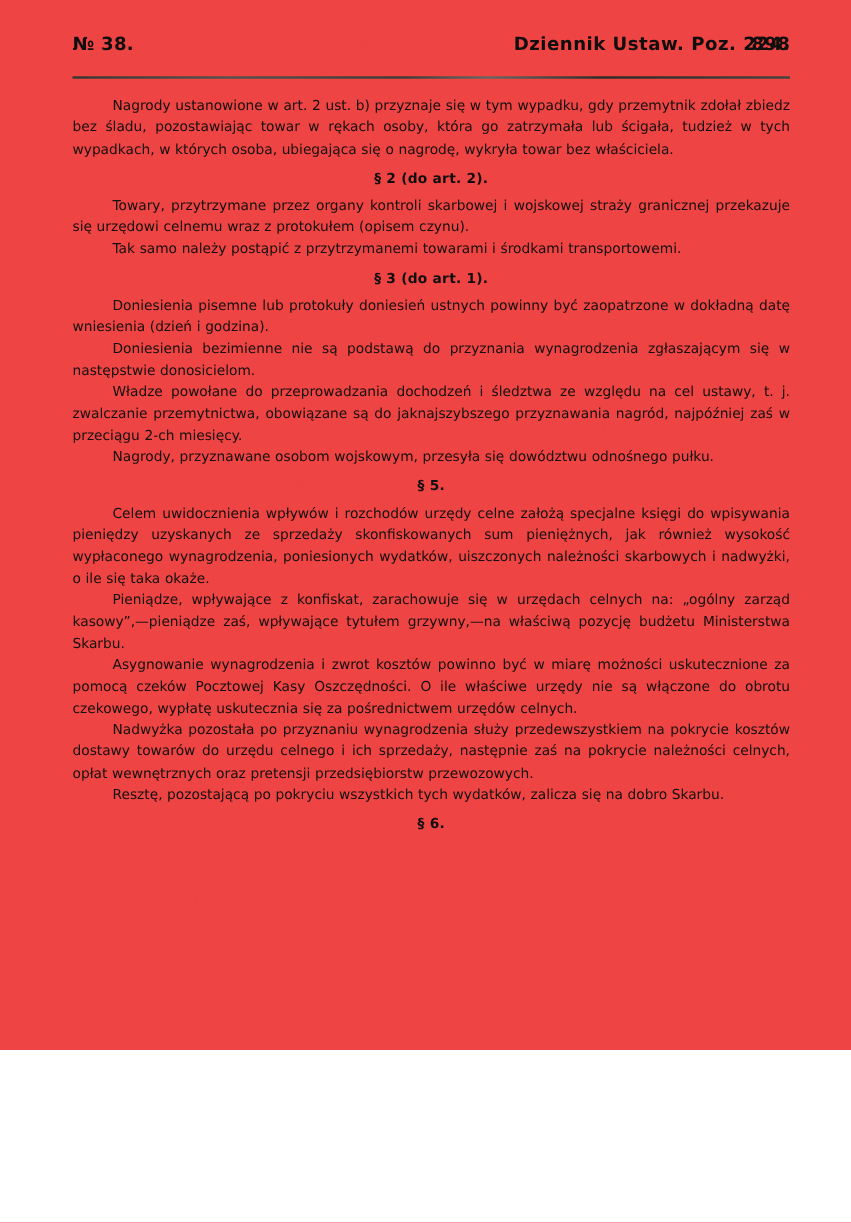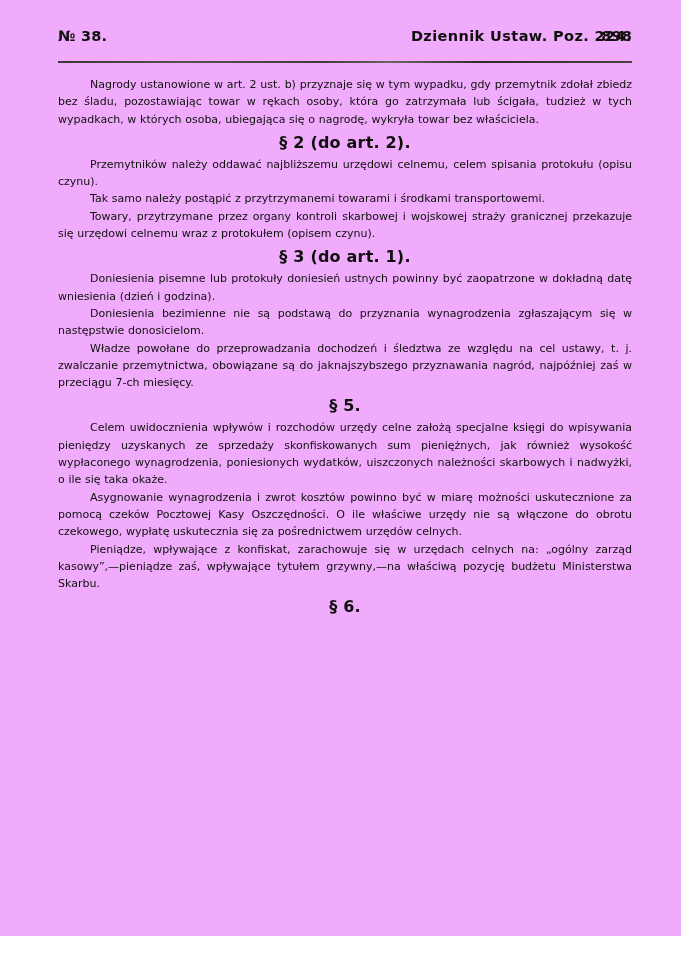--- a/index.html
+++ b/index.html
@@ -4,23 +4,23 @@
 <title>Dziennik Ustaw</title>
 <style>
   html, body {
     margin: 0;
     padding: 0;
     background: #ffffff;
   }
   .page {
     position: relative;
     width: 681px;
-    height: 936px;
+    height: 840px;
     margin: 0;
-    background: #f0abfc;
+    background: #ef4444;
     overflow: hidden;
     font-family: "DejaVu Sans", "Liberation Sans", sans-serif;
     color: #100f0d;
     -webkit-font-smoothing: none;
   }
   
   .page::before {
     content: "";
     position: absolute;
     inset: 0;
@@ -94,21 +94,21 @@
     text-align: justify;
     text-indent: 32px;
     text-justify: inter-word;
     word-spacing: .2px;
     hyphens: manual;
   }
   h2.sec {
     margin: 0;
     padding: 6px 0 5px;
     text-align: center;
-    font-size: 16px;
+    font-size: 11px;
     font-weight: bold;
     line-height: 17px;
     letter-spacing: .2px;
   }
   h2.sec .ref {
     font-weight: bold;
   }
 </style>
 </head>
 <body>
@@ -119,27 +119,29 @@
     <span class="issue">№ 38.</span>
     <span class="journal">Dziennik Ustaw.  Poz. 224.</span>
     <span class="folio">898</span>
   </div>
 
   <div class="rule"></div>
 
   <div class="body" id="body-content">
       <p class="para">Nagrody ustanowione w art. 2 ust. b) przyznaje się w tym wypadku, gdy przemytnik zdołał zbiedz bez śladu, pozostawiając towar w rękach osoby, która go zatrzymała lub ścigała, tudzież w tych wypadkach, w których osoba, ubiegająca się o nagrodę, wykryła towar bez właściciela.</p>
       <h2 class="sec"><span>§ 2</span> <span class="ref">(do art. 2).</span></h2>
-      <p class="para">Przemytników należy oddawać najbliższemu urzędowi celnemu, celem spisania protokułu (opisu czynu).</p>
+      <p class="para">Towary, przytrzymane przez organy kontroli skarbowej i wojskowej straży granicznej przekazuje się urzędowi celnemu wraz z protokułem (opisem czynu).</p>
       <p class="para">Tak samo należy postąpić z przytrzymanemi towarami i środkami transportowemi.</p>
-      <p class="para">Towary, przytrzymane przez organy kontroli skarbowej i wojskowej straży granicznej przekazuje się urzędowi celnemu wraz z protokułem (opisem czynu).</p>
       <h2 class="sec"><span>§ 3</span> <span class="ref">(do art. 1).</span></h2>
       <p class="para">Doniesienia pisemne lub protokuły doniesień ustnych powinny być zaopatrzone w dokładną datę wniesienia (dzień i godzina).</p>
       <p class="para">Doniesienia bezimienne nie są podstawą do przyznania wynagrodzenia zgłaszającym się w następstwie donosicielom.</p>
-      <p class="para">Władze powołane do przeprowadzania dochodzeń i śledztwa ze względu na cel ustawy, t. j. zwalczanie przemytnictwa, obowiązane są do jaknajszybszego przyznawania nagród, najpóźniej zaś w przeciągu 7-ch miesięcy.</p>
+      <p class="para">Władze powołane do przeprowadzania dochodzeń i śledztwa ze względu na cel ustawy, t. j. zwalczanie przemytnictwa, obowiązane są do jaknajszybszego przyznawania nagród, najpóźniej zaś w przeciągu 2-ch miesięcy.</p>
+      <p class="para">Nagrody, przyznawane osobom wojskowym, przesyła się dowództwu odnośnego pułku.</p>
       <h2 class="sec"><span>§ 5.</span></h2>
       <p class="para">Celem uwidocznienia wpływów i rozchodów urzędy celne założą specjalne księgi do wpisywania pieniędzy uzyskanych ze sprzedaży skonfiskowanych sum pieniężnych, jak również wysokość wypłaconego wynagrodzenia, poniesionych wydatków, uiszczonych należności skarbowych i nadwyżki, o ile się taka okaże.</p>
+      <p class="para">Pieniądze, wpływające z konfiskat, zarachowuje się w urzędach celnych na: „ogólny zarząd kasowy”,—pieniądze zaś, wpływające tytułem grzywny,—na właściwą pozycję budżetu Ministerstwa Skarbu.</p>
       <p class="para">Asygnowanie wynagrodzenia i zwrot kosztów powinno być w miarę możności uskutecznione za pomocą czeków Pocztowej Kasy Oszczędności. O ile właściwe urzędy nie są włączone do obrotu czekowego, wypłatę uskutecznia się za pośrednictwem urzędów celnych.</p>
-      <p class="para">Pieniądze, wpływające z konfiskat, zarachowuje się w urzędach celnych na: „ogólny zarząd kasowy”,—pieniądze zaś, wpływające tytułem grzywny,—na właściwą pozycję budżetu Ministerstwa Skarbu.</p>
+      <p class="para">Nadwyżka pozostała po przyznaniu wynagrodzenia służy przedewszystkiem na pokrycie kosztów dostawy towarów do urzędu celnego i ich sprzedaży, następnie zaś na pokrycie należności celnych, opłat wewnętrznych oraz pretensji przedsiębiorstw przewozowych.</p>
+      <p class="para">Resztę, pozostającą po pokryciu wszystkich tych wydatków, zalicza się na dobro Skarbu.</p>
       <h2 class="sec"><span>§ 6.</span></h2>
     </div>
 
 </div>
 
 </body></html>

